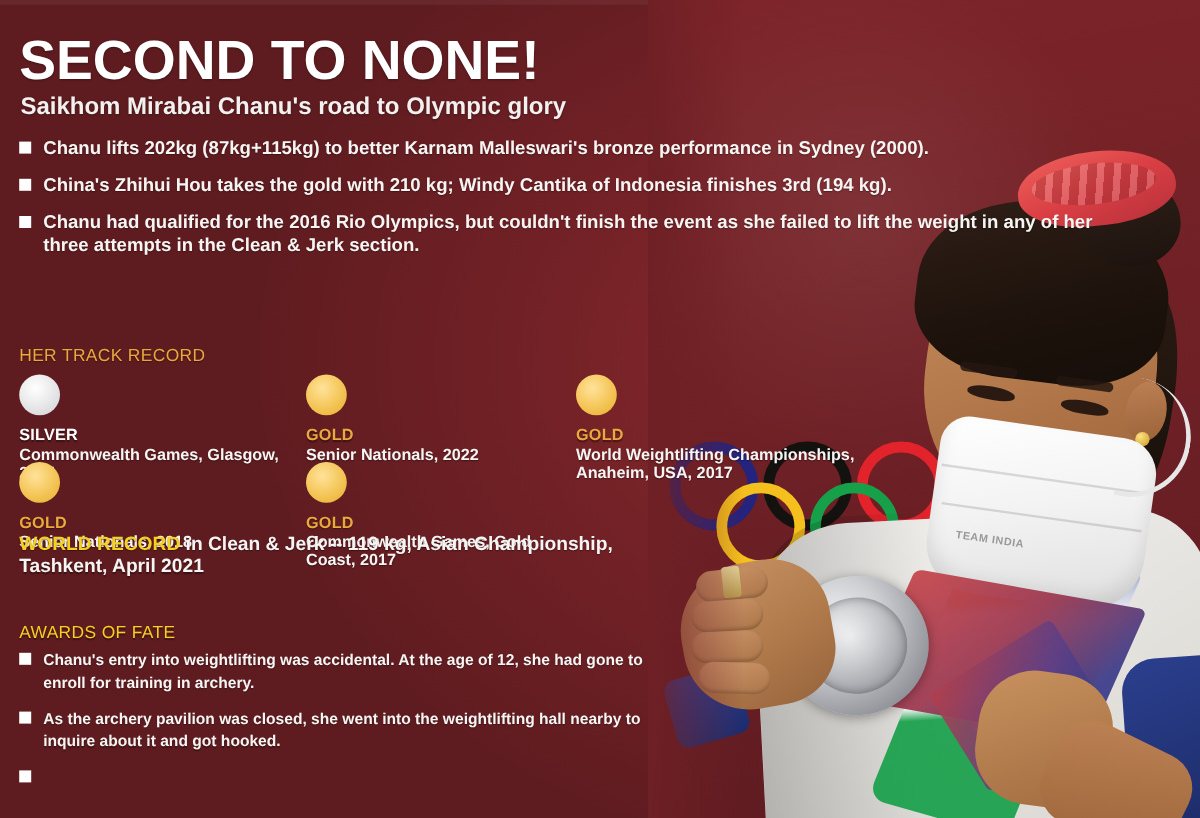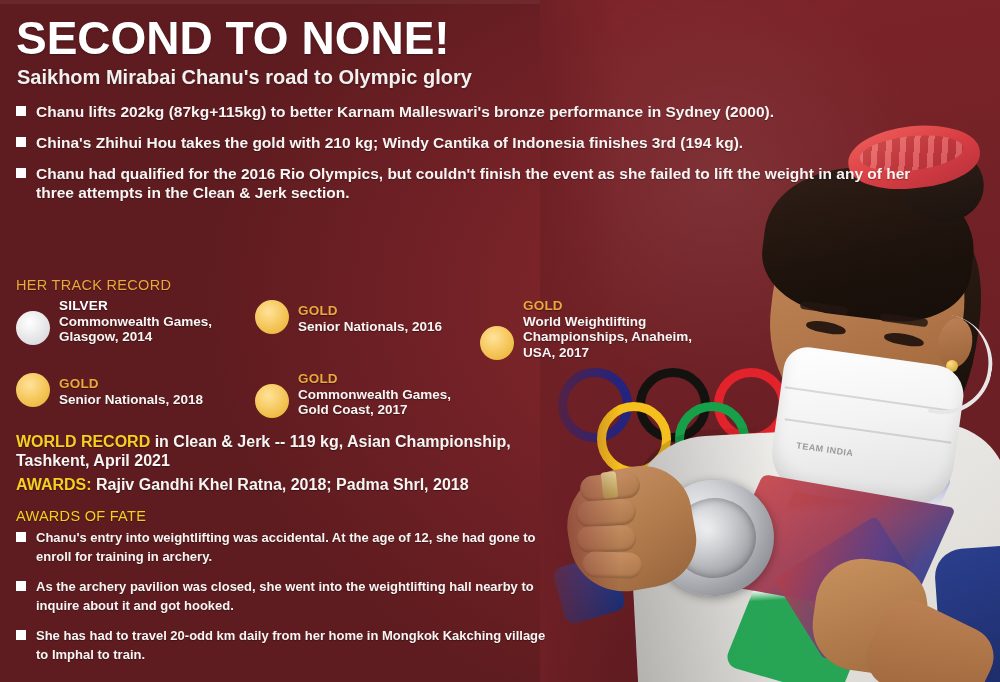--- a/index.html
+++ b/index.html
@@ -223,21 +223,21 @@
     background:linear-gradient(160deg,#bd8355,#9a6238); border-radius:30px;
     transform:rotate(26deg);
   }
   .photo-vignette {
     position:absolute; inset:0;
     background:linear-gradient(90deg, rgba(110,32,37,0.96) 0px, rgba(110,32,37,0.55) 26px, rgba(110,32,37,0) 80px);
     pointer-events:none;
   }
 
   
-  #content { position:absolute; left:0; top:4px; width:600px; height:504px; }
+  #content { position:absolute; left:0; top:16px; width:600px; height:504px; }
 
   .h1 {
     position:absolute; left:16px; top:8px;
     font-size:46px; font-weight:700; color:#ffffff; letter-spacing:0px;
     line-height:52px; text-shadow:0 1px 2px rgba(0,0,0,.35);
   }
   .h2 {
     position:absolute; left:17px; top:60px;
     font-size:20px; font-weight:700; color:#f3f1ef; line-height:26px;
     text-shadow:0 1px 2px rgba(0,0,0,.3);
@@ -255,21 +255,21 @@
   }
 
   .sec-title {
     font-size:14.5px; font-weight:400; letter-spacing:.3px;
     text-shadow:0 1px 1px rgba(0,0,0,.4);
   }
   #track-title { position:absolute; left:16px; top:273px; color:#e9a93c; }
 
   
   .medals { position:absolute; left:8px; top:294px; width:760px; }
-  .mitem { position:absolute; display:flex; gap:9px; align-items:flex-end; }
+  .mitem { position:absolute; display:flex; gap:9px; align-items:flex-start;flex-direction:column; }
   .disc {
     flex:0 0 auto; width:34px; height:34px; border-radius:50%;
     margin-top:2px;
   }
   .disc.gold   { background:radial-gradient(circle at 40% 34%, #ffe29a 0%, #f7cc66 42%, #edb93f 78%, #dca62c 100%); }
   .disc.silver { background:radial-gradient(circle at 40% 34%, #ffffff 0%, #ececed 42%, #d9dade 80%, #c8c9ce 100%); }
   .mtxt { line-height:15.5px; }
   .mlabel {
     font-size:13.5px; font-weight:700; letter-spacing:.2px;
     text-shadow:0 1px 1px rgba(0,0,0,.4);
@@ -380,21 +380,21 @@
         <div class="disc silver"></div>
         <div class="mtxt">
           <div class="mlabel silver">SILVER</div>
           <div class="mdesc">Commonwealth Games, Glasgow, 2014</div>
         </div>
       </div>
       <div class="mitem" style="left:247px; top:0px;  width:225px;">
         <div class="disc gold"></div>
         <div class="mtxt">
           <div class="mlabel gold">GOLD</div>
-          <div class="mdesc">Senior Nationals, 2016</div>
+          <div class="mdesc">Senior Nationals, 2022</div>
         </div>
       </div>
       <div class="mitem" style="left:472px; top:0px;  width:235px;">
         <div class="disc gold"></div>
         <div class="mtxt">
           <div class="mlabel gold">GOLD</div>
           <div class="mdesc">World Weightlifting Championships, Anaheim, USA, 2017</div>
         </div>
       </div>
 
@@ -411,36 +411,32 @@
           <div class="mlabel gold">GOLD</div>
           <div class="mdesc">Commonwealth Games, Gold Coast, 2017</div>
         </div>
       </div>
     </div>
 
     <div class="reclines">
       <div class="recline">
         <span class="key">WORLD RECORD</span><span> in Clean &amp; Jerk -- 119 kg, Asian Championship, Tashkent, April 2021</span>
       </div>
-      <div class="recline">
-        <span class="key">AWARDS:</span><span> Rajiv Gandhi Khel Ratna, 2018; Padma Shrl, 2018</span>
-      </div>
     </div>
 
     <div class="sec-title" id="twist-title">AWARDS OF FATE</div>
 
     <div class="twist">
       <div class="bullet">
         <span class="sq"></span>
         <span>Chanu's entry into weightlifting was accidental. At the age of 12, she had gone to enroll for training in archery.</span>
       </div>
       <div class="bullet">
         <span class="sq"></span>
         <span>As the archery pavilion was closed, she went into the weightlifting hall nearby to inquire about it and got hooked.</span>
       </div>
       <div class="bullet">
         <span class="sq"></span>
-        <span>She has had to travel 20-odd km daily from her home in Mongkok Kakching village to Imphal to train.</span>
       </div>
     </div>
 
   </div>
 </div>
 
 </body></html>

